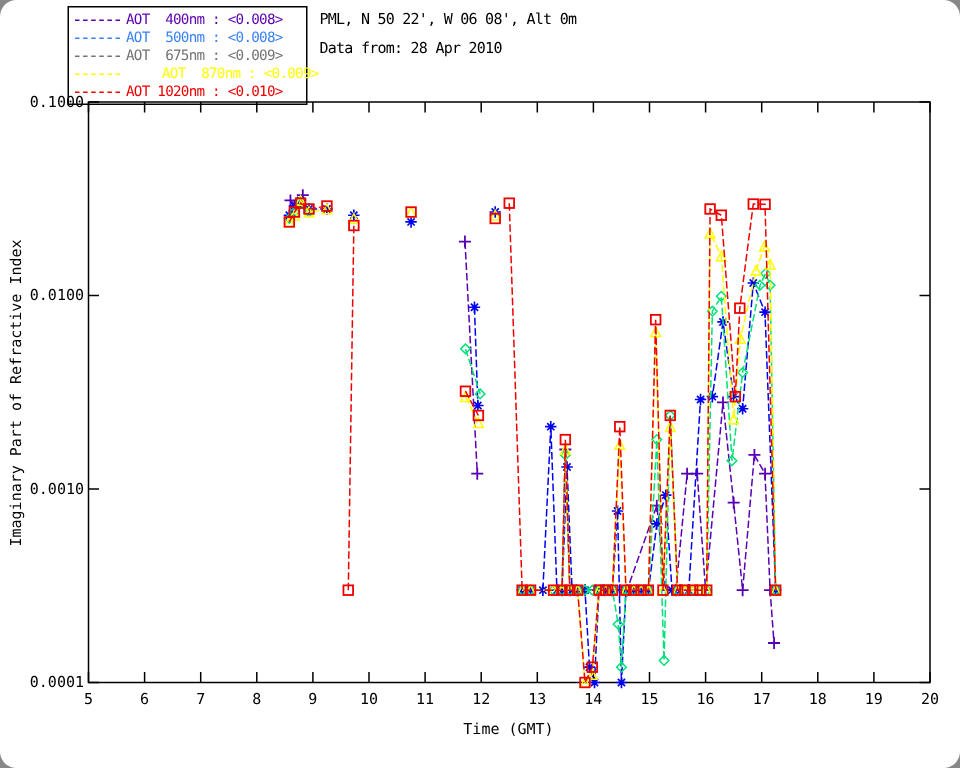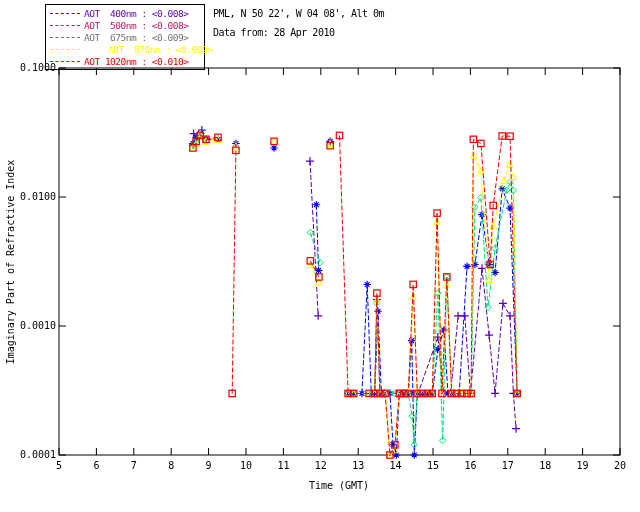--- a/index.html
+++ b/index.html
@@ -1,18 +1,19 @@
 <!DOCTYPE html>
 <html><head>
 <meta charset="utf-8">
 <style>
   html,body{margin:0;padding:0;background:#888;}
   .screen{
     position:relative;width:640px;height:512px;background:#ffffff;overflow:hidden;
     font-family:"DejaVu Sans Mono","Liberation Mono",monospace;
+    border-radius:11px;
   }
   .legend-box{
     position:absolute;left:45px;top:4px;width:160px;
     border:1px solid #000;background:#fff;padding:2px 0 2px 4px;box-sizing:border-box;
   }
   .legend-row{display:flex;align-items:center;height:12px;white-space:pre;}
   .legend-dash{display:inline-block;width:30px;border-top:1px dashed currentColor;margin-right:4px;flex:0 0 auto;}
   .legend-label{font-size:9.5px;letter-spacing:-0.5px;white-space:pre;}
   .header-block{
     position:absolute;left:213px;top:8px;color:#000;font-size:10px;letter-spacing:-0.5px;
@@ -21,28 +22,28 @@
   svg{position:absolute;left:0;top:0;}
   text{font-family:"DejaVu Sans Mono","Liberation Mono",monospace;fill:#000;}
 </style>
 </head>
 <body>
 
 <div class="screen">
 
   <div class="legend-box" id="legend-box">
       <div class="legend-row" style="color: rgb(90, 0, 180);"><span class="legend-dash"></span><span class="legend-label">AOT  400nm : &lt;0.008&gt;</span></div>
-      <div class="legend-row" style="color: #be185d;"><span class="legend-dash"></span><span class="legend-label">AOT  500nm : &lt;0.008&gt;</span></div>
+      <div class="legend-row" style="color: #3b82f6;"><span class="legend-dash"></span><span class="legend-label">AOT  500nm : &lt;0.008&gt;</span></div>
       <div class="legend-row" style="color: #737373;"><span class="legend-dash"></span><span class="legend-label">AOT  675nm : &lt;0.009&gt;</span></div>
       <div class="legend-row" style="color: rgb(255, 255, 0); gap: 24px;"><span class="legend-dash"></span><span class="legend-label">AOT  870nm : &lt;0.009&gt;</span></div>
       <div class="legend-row" style="color: rgb(238, 0, 0);"><span class="legend-dash"></span><span class="legend-label">AOT 1020nm : &lt;0.010&gt;</span></div>
     </div>
 
   <div class="header-block">
-    <div class="line">PML, N 50 22', W 04 08', Alt 0m</div>
+    <div class="line">PML, N 50 22', W 06 08', Alt 0m</div>
     <div class="line">Data from: 28 Apr 2010</div>
   </div>
 
   <svg id="chart" width="640" height="512">
     <g id="axes-layer">
         <rect x="59" y="68" width="561" height="387" fill="none" stroke="#000" stroke-width="1"></rect>
         <line x1="59" y1="455" x2="59" y2="448" stroke="#000"></line>
         <line x1="59" y1="68" x2="59" y2="75" stroke="#000"></line>
         <text x="59" y="469" font-size="10" text-anchor="middle">5</text>
         <line x1="96.4" y1="455" x2="96.4" y2="448" stroke="#000"></line>

